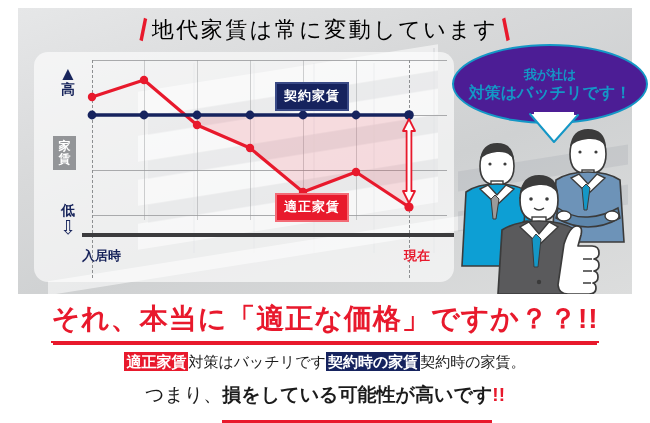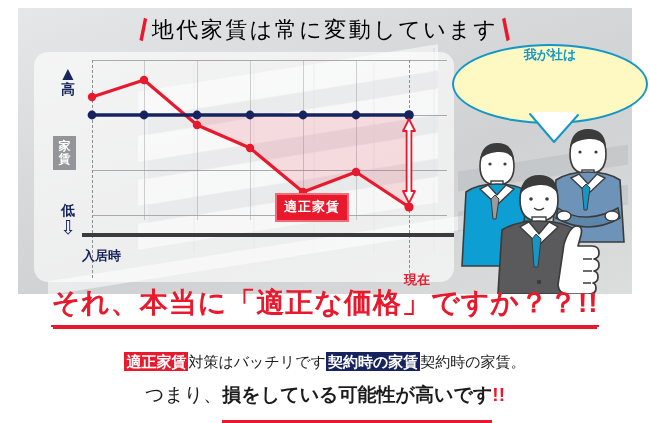--- a/index.html
+++ b/index.html
@@ -68,50 +68,50 @@
   #y-low .lbl{color:#18255c;font-size:14px;font-weight:bold;line-height:17px;}
   #y-low .arw{color:#18255c;font-size:19px;line-height:18px;}
 
   
   #x-start{
     position:absolute;left:48px;top:195px;color:#16225a;
     font-size:13px;font-weight:bold;z-index:5;
   }
   #x-end{
     position:absolute;left:370px;top:195px;color:#e8192c;
-    font-size:13px;font-weight:bold;z-index:5;margin-top:24px;
+    font-size:13px;font-weight:bold;z-index:5;
   }
 
   
   .legend-box{
     position:absolute;padding:3px 7px 4px;color:#fff;font-size:13px;
     font-weight:bold;letter-spacing:1px;z-index:7;white-space:nowrap;
   }
   #legend-contract{background:#16235e;border:2px solid #3a4a86;left:241px;top:30px;}
   #legend-fair{background:#e8192c;border:2px solid #f36b76;left:241px;top:141px;}
 
   
   #speech-bubble{
     position:absolute;left:452px;top:44px;width:192px;height:76px;
     border:2px solid #1497c6;border-radius:50%/50%;
-    background:#fef9c3;z-index:8;
-    display:flex;flex-direction:column;align-items:center;justify-content:flex-start;
+    background:#4c1d95;z-index:8;
+    display:flex;flex-direction:column;align-items:center;justify-content:center;
   }
   #speech-bubble .l1{color:#1497c6;font-size:13px;font-weight:bold;line-height:17px;}
   #speech-bubble .l2{color:#1497c6;font-size:16px;font-weight:bold;line-height:20px;white-space:nowrap;}
   #bubble-tail{
     position:absolute;left:528px;top:112px;z-index:8;
   }
 
   
   #people{position:absolute;left:452px;top:104px;width:196px;height:190px;z-index:7;}
 
   
   #headline{
-    position:absolute;left:0;top:284px;width:650px;text-align:center;z-index:9;
+    position:absolute;left:0;top:300px;width:650px;text-align:center;z-index:9;
   }
   #headline .txt{
     display:inline-block;color:#e8192c;font-size:28px;font-weight:bold;
     letter-spacing:1px;padding-bottom:3px;
     border-bottom:2px solid #e8192c;
     box-shadow:0 4px 0 -2px #e8192c;
   }
   #line2{
     position:absolute;left:0;top:353px;width:650px;text-align:center;
     font-size:15px;color:#1b1b1b;z-index:9;white-space:nowrap;
@@ -211,25 +211,27 @@
     <span>家賃</span>
   </div>
   <div id="y-low">
     <div class="lbl">低</div>
     <div class="arw">⇩</div>
   </div>
 
   <div id="x-start">入居時</div>
   <div id="x-end">現在</div>
 
+  <div id="legend-contract" class="legend-box">契約家賃</div>
   <div id="legend-fair" class="legend-box">適正家賃</div>
 </div>
 
 <div id="speech-bubble">
   <div class="l1">我が社は</div>
+  <div class="l2">対策はバッチリです！</div>
 </div>
 <svg id="bubble-tail" width="60" height="34">
   <path d="M2,2 L26,30 L50,3" fill="#ffffff" stroke="#1497c6" stroke-width="2" stroke-linejoin="round" stroke-linecap="round"></path>
   <path d="M6,1 L46,1" stroke="#ffffff" stroke-width="4"></path>
 </svg>
 
 <svg id="people" viewBox="0 0 196 190">
 
   <g>
     <path d="M118,50 q0,-20 18,-20 q18,0 18,20 q0,20 -18,20 q-18,0 -18,-20Z" fill="#ffffff" stroke="#3b3b3b" stroke-width="1.6"></path>

